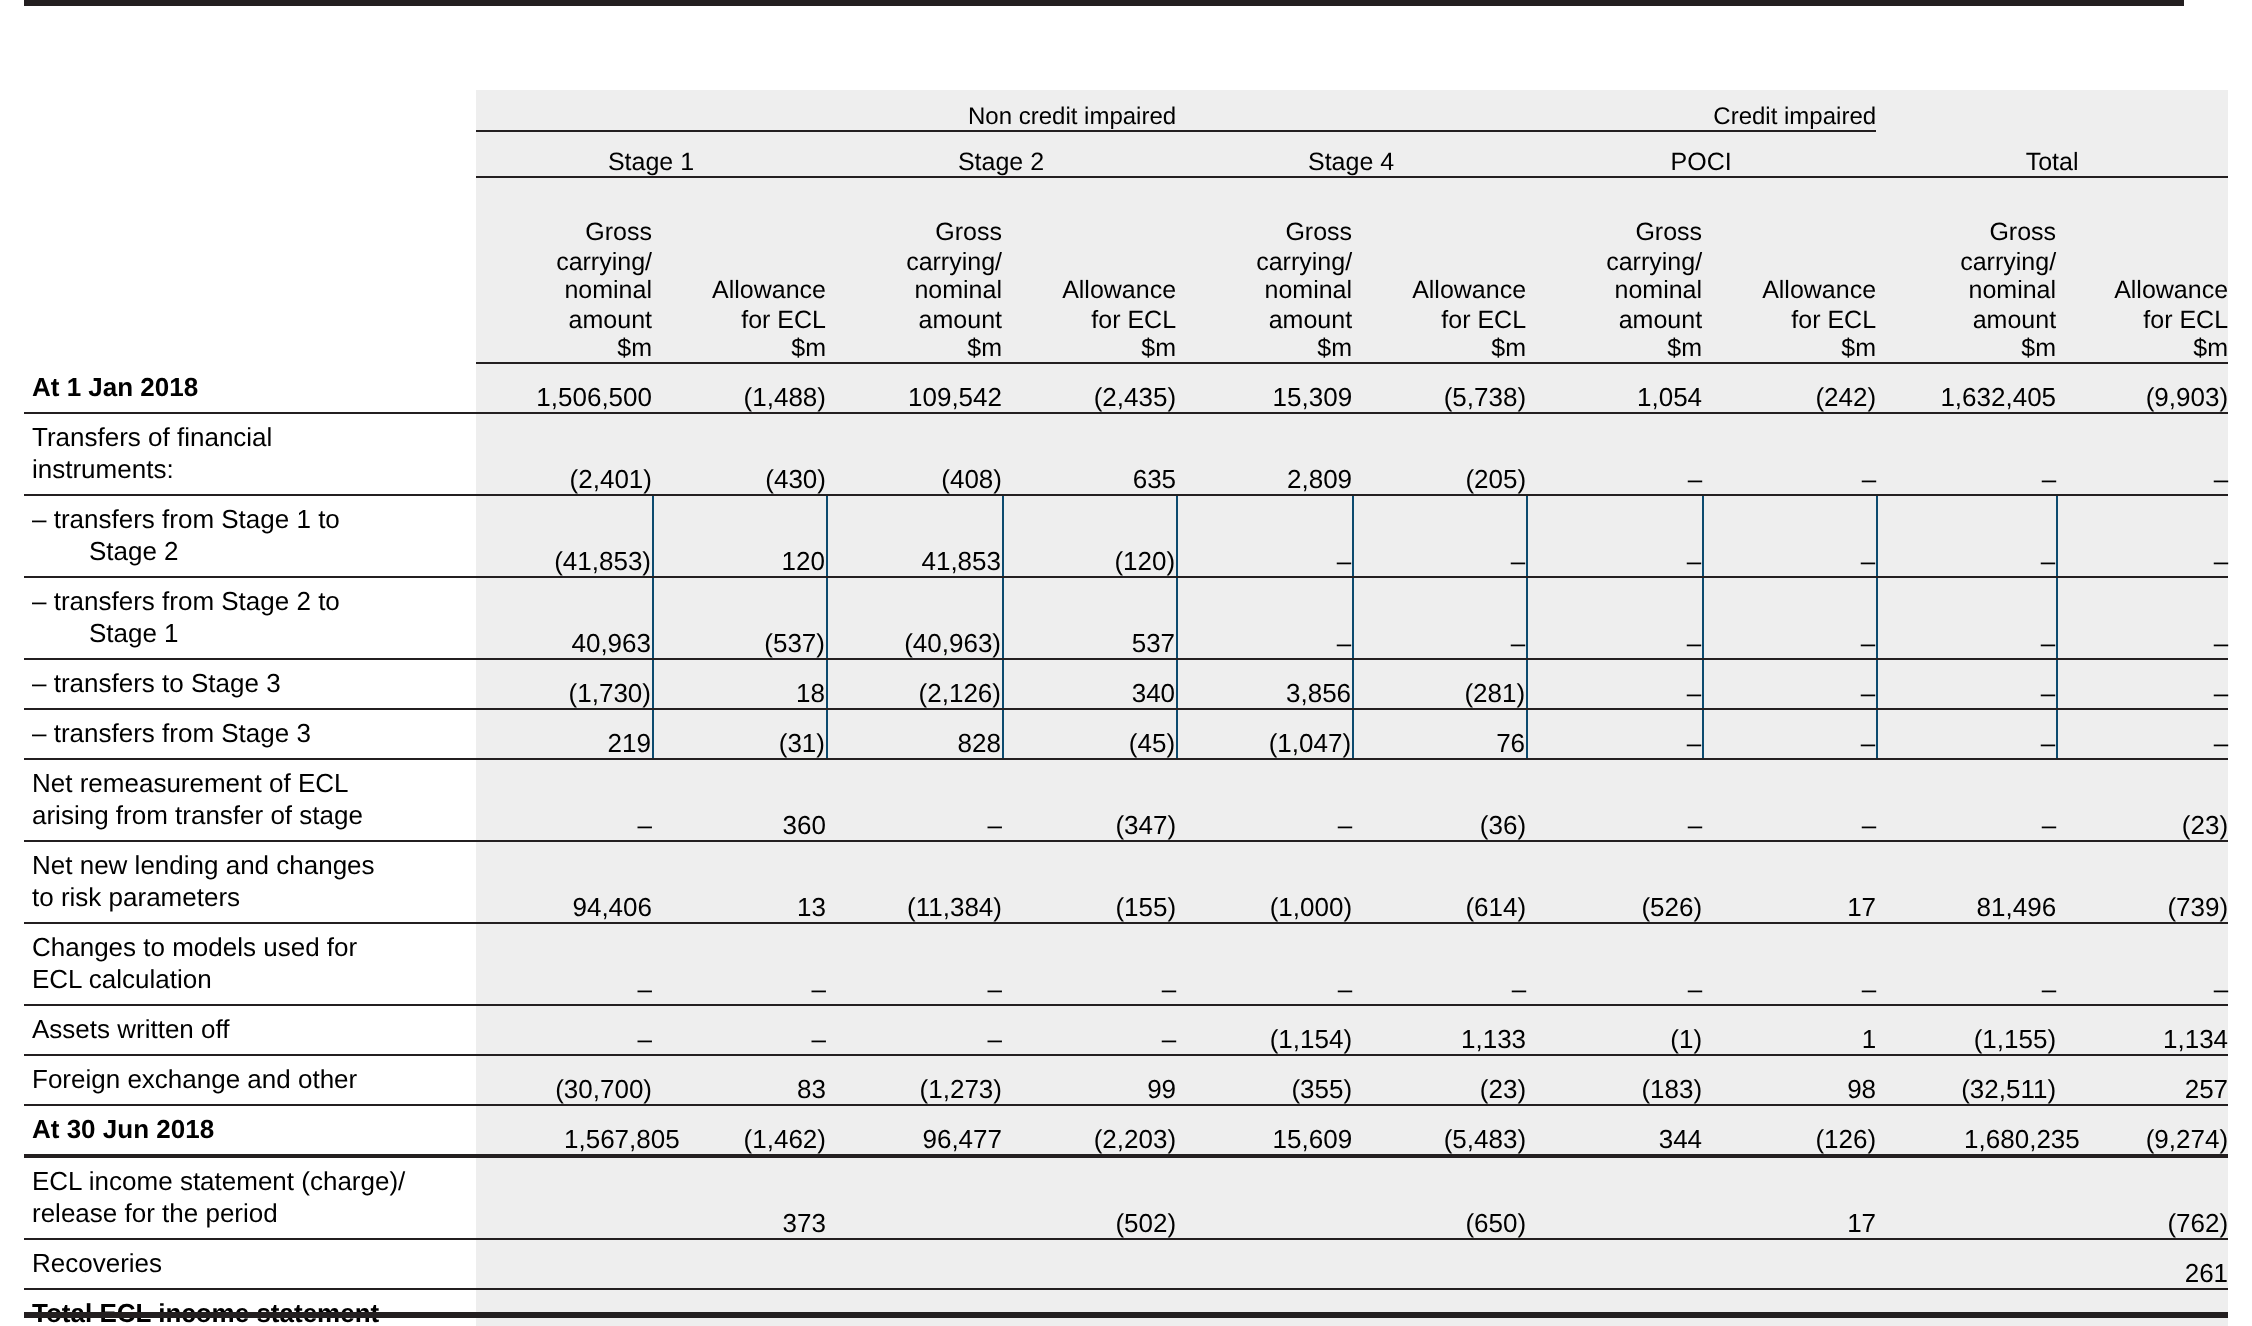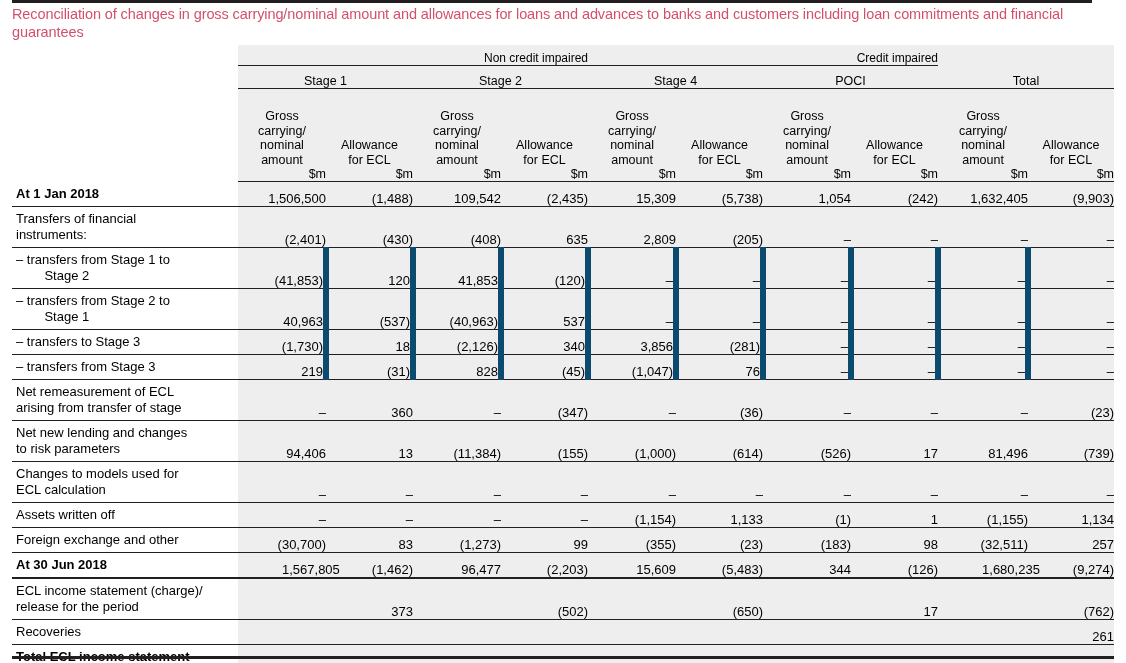--- a/index.html
+++ b/index.html
@@ -80,21 +80,21 @@
     font-weight: bold;
     font-size: 12.5px;
     text-align: center;
     background: #eeeeee;
     vertical-align: middle;
     border-bottom: 1.5px solid #231f20;
   }
   .col-head {
     font-weight: bold;
     font-size: 12.5px;
-    text-align: center;
+    text-align: right;
     background: #eeeeee;
     padding: 6px 7px 0 4px;
     line-height: 14.5px;
     vertical-align: bottom;
     height: 78px;
   }
   .unit-head {
     font-weight: bold;
     font-size: 12.5px;
     text-align: right;
@@ -130,40 +130,39 @@
     font-weight: bold;
   }
   td.lbl .indent {
     display: inline-block;
     padding-left: 14px;
     text-indent: -14px;
   }
   tr.heavy-bot > td { border-bottom: 2.5px solid #231f20; padding-left: 44px; }
 
   
-  td.vsep { border-left: 6px solid #0c4a6e; }
+  td.vsep { border-left: 1px solid #0c4a6e; }
 
   
   .bottom-rule {
     position: absolute;
     left: 12px;
     bottom: 4px;
     width: 1102px;
     height: 3px;
     background: #231f20;
   }
 </style>
 </head>
 <body>
 
 <div class="page">
 
   <div class="title-rule"></div>
 
-  <div class="title">Reconciliation of changes in gross carrying/nominal amount and allowances for loans and advances to banks and customers including loan commitments and financial guarantees</div>
 
   <table class="fin">
     <colgroup>
       <col style="width:226px">
       <col style="width:88px">
         <col style="width:87px">
       <col style="width:88px">
         <col style="width:87px">
       <col style="width:88px">
         <col style="width:87px">

